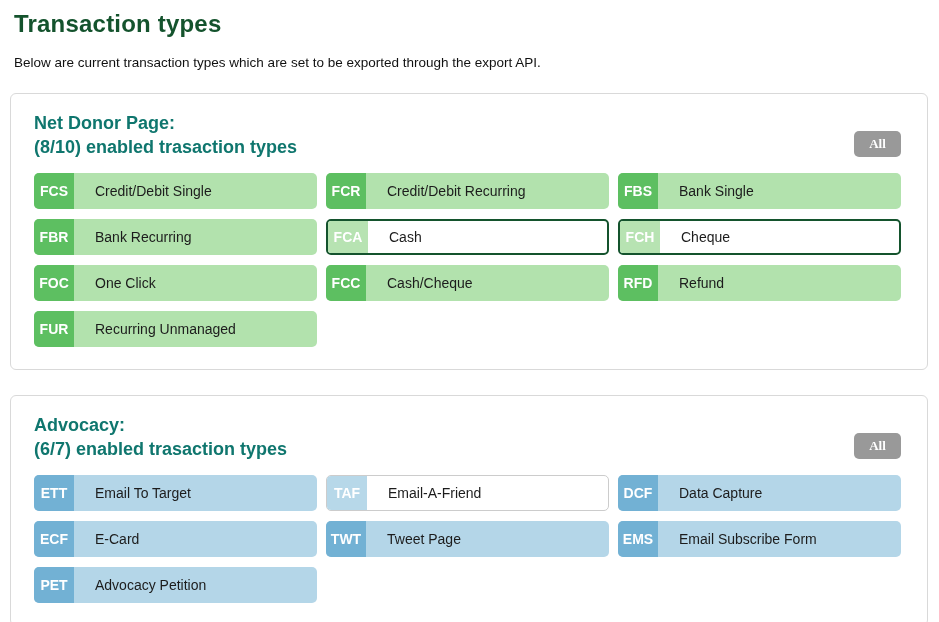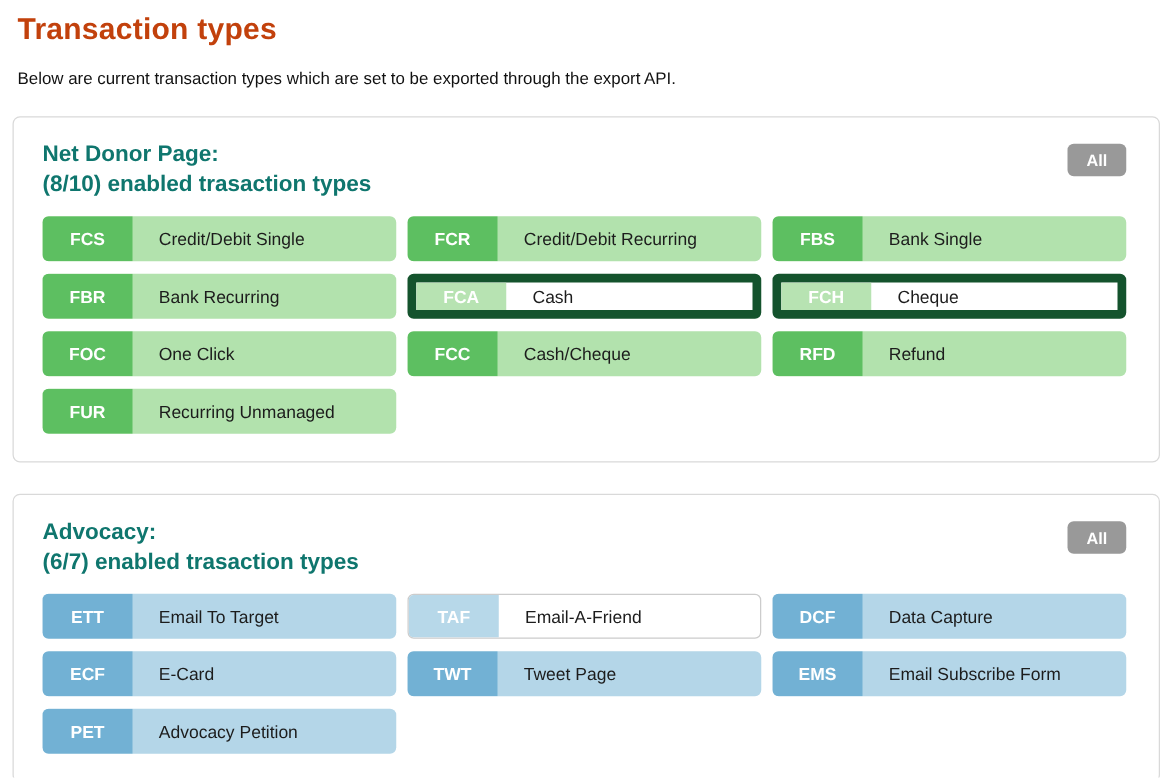--- a/index.html
+++ b/index.html
@@ -1,46 +1,46 @@
 <!DOCTYPE html>
 <html><head>
 <meta charset="utf-8">
 <style>
   * { box-sizing: border-box; margin: 0; padding: 0; }
   html, body { width: 939px; height: 622px; background: #ffffff;
     font-family: "Liberation Sans", sans-serif; }
   .page { width: 939px; height: 622px; overflow: hidden; }
 
   .page-title { margin: 10px 0 0 14px; font-size: 24px; font-weight: bold;
-    color: #c2410c; letter-spacing: 0.2px; }
+    color: #14532d; letter-spacing: 0.2px; }
   .page-subtitle { margin: 17px 0 23px 14px; font-size: 13.5px; color: #111111; }
 
   .panel { margin: 0 11px 25px 10px; background: #ffffff;
     border: 1px solid #d9d9d9; border-radius: 6px; padding: 19px 26px 22px 23px; }
 
   .panel-head { display: flex; justify-content: space-between; align-items: flex-start;
     margin-bottom: 15px; }
   .panel-title { color: #0f766e; font-weight: bold; font-size: 18px; }
   .panel-sub { margin-top: 3px; font-size: 18px; font-weight: bold; color: #0f766e; }
-  .all-btn { width: 47px; height: 26px; margin-top: 2px; background: #999999;
-    color: #ffffff; font-family: Liberation Sans, sans-serif; font-weight: bold;
+  .all-btn { width: 47px; height: 26px; margin-top: 18px; background: #999999;
+    color: #ffffff; font-family: Liberation Serif, serif; font-weight: bold;
     font-size: 13px; border: none; border-radius: 5px; cursor: pointer; }
 
   .grid { display: grid; grid-template-columns: repeat(3, 1fr); gap: 10px 9px; }
 
   .tile { display: flex; align-items: stretch; height: 36px; border-radius: 5px;
     overflow: hidden; cursor: pointer; }
-  .badge { width: 72px; flex: none; display: flex; align-items: center;
+  .badge { width: 40px; flex: none; display: flex; align-items: center;
     justify-content: center; color: #ffffff; font-weight: bold; font-size: 14px; }
   .label { flex: 1; display: flex; align-items: center; padding-left: 21px;
     font-size: 14px; color: #1c1c1c; }
 
   .green .tile { background: #b2e2ad; }
   .green .tile .badge { background: #5dbf61; }
-  .green .tile.disabled { background: #ffffff; border: 7px solid #14532d; }
+  .green .tile.disabled { background: #ffffff; border: 2px solid #14532d; }
   .green .tile.disabled .badge { background: #b7e3b2; }
 
   .blue .tile { background: #b4d6e8; }
   .blue .tile .badge { background: #72b1d4; }
   .blue .tile.disabled { background: #ffffff; border: 1px solid #cccccc; }
   .blue .tile.disabled .badge { background: #b7d8e9; }
 </style>
 </head>
 <body>
 

